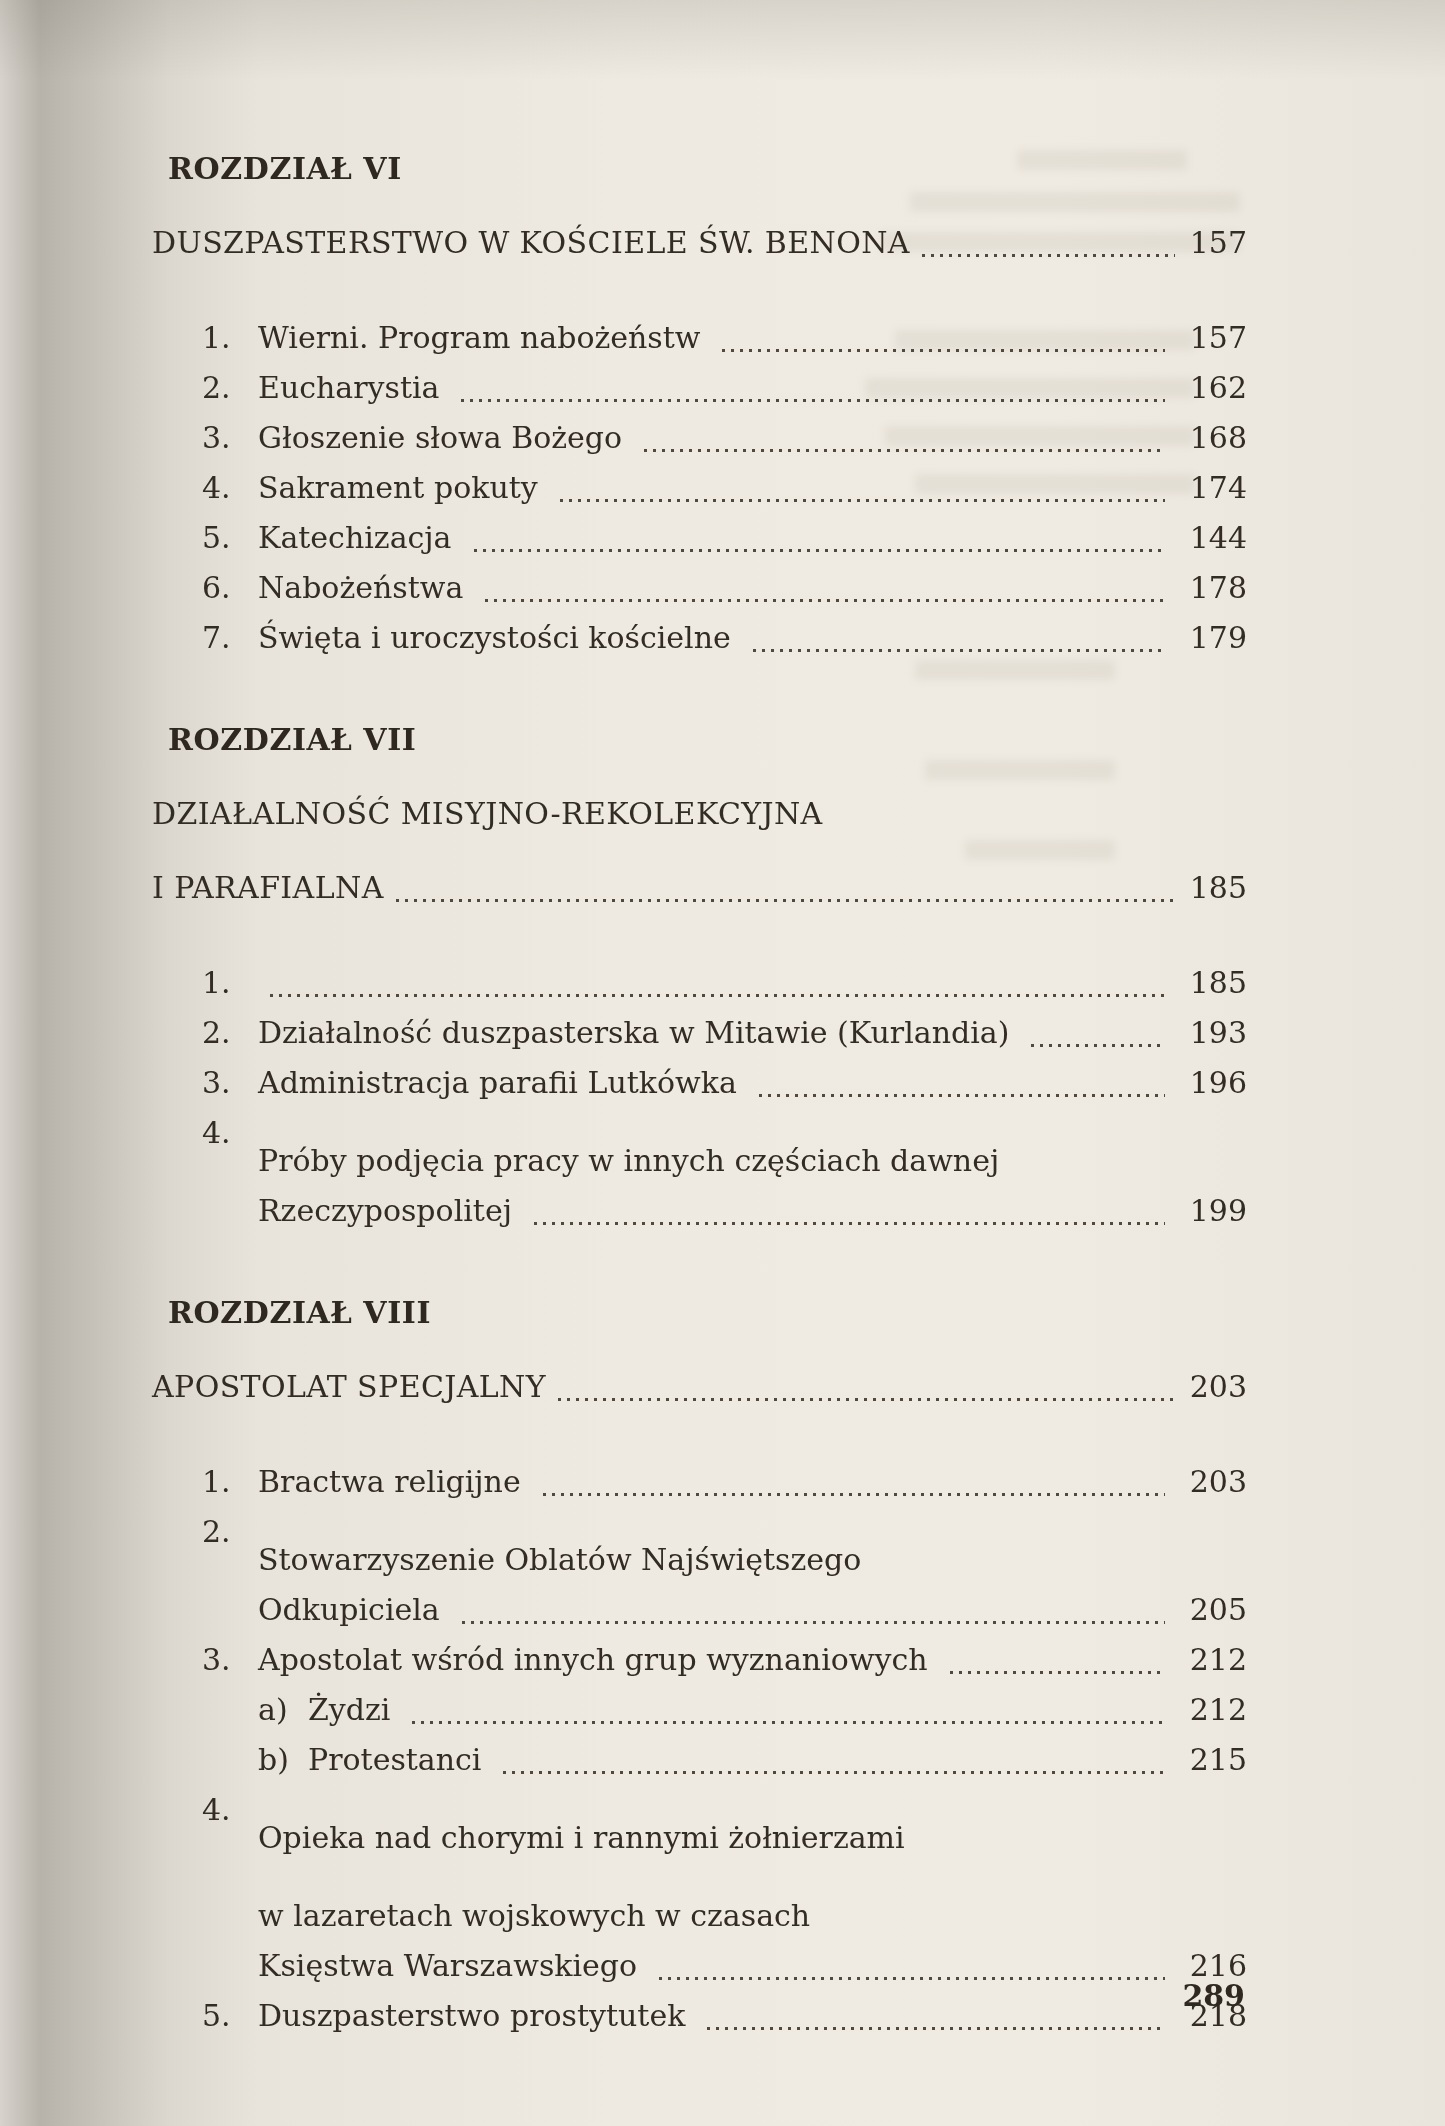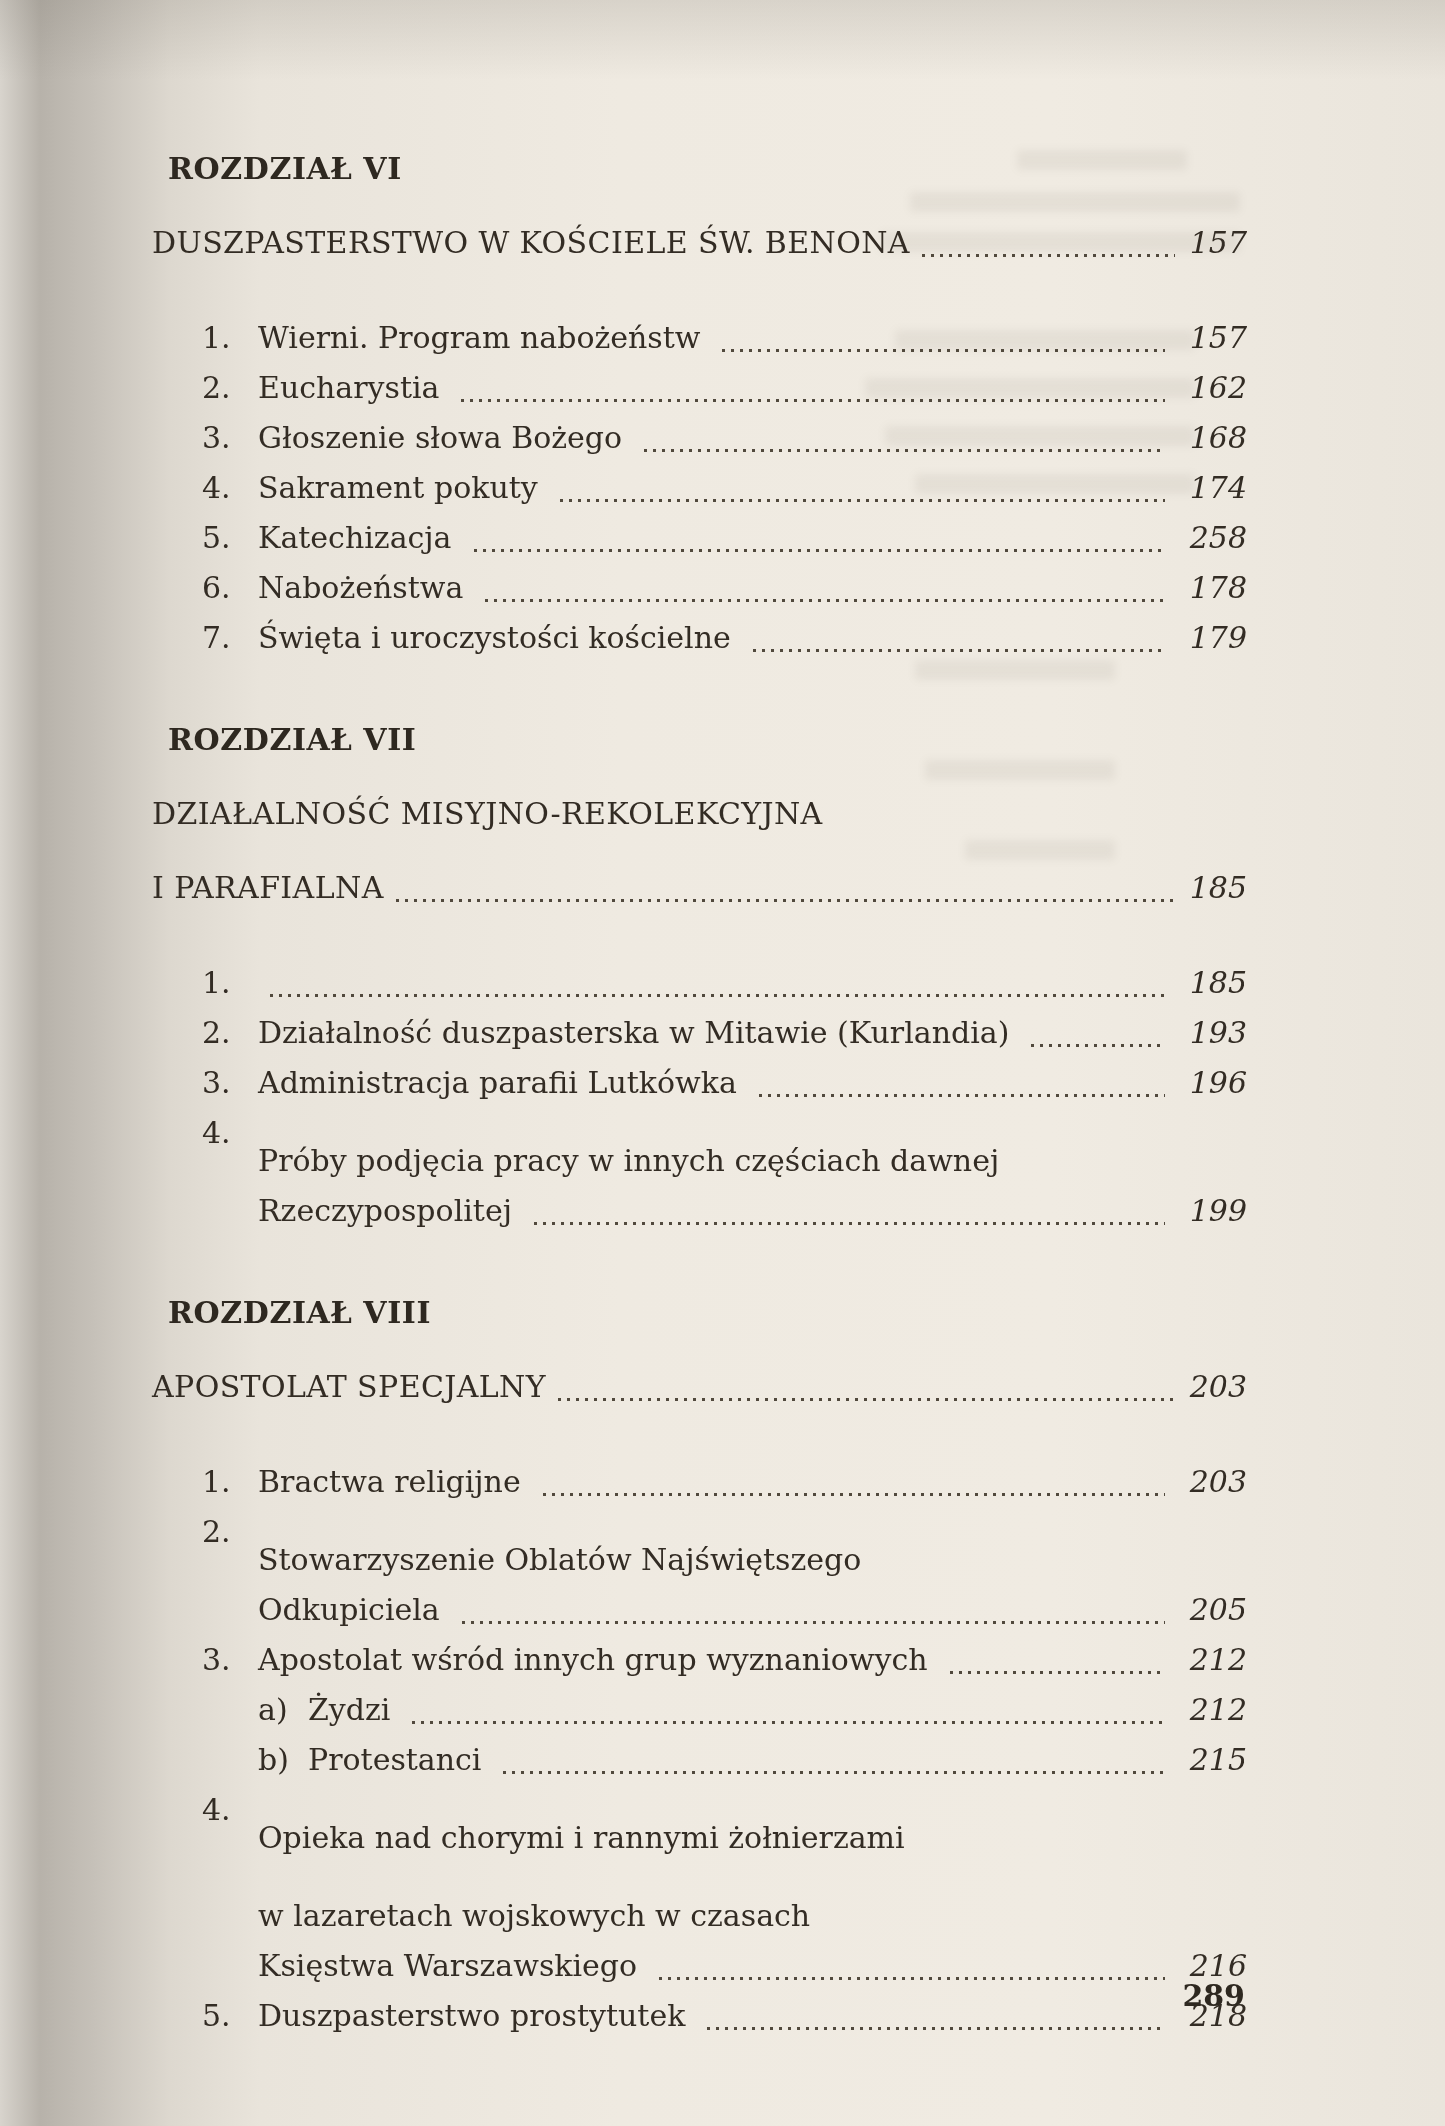--- a/index.html
+++ b/index.html
@@ -57,21 +57,21 @@
   .leader {
     flex: 1 1 auto;
     align-self: flex-end;
     height: 5px;
     margin: 0 10px 10px 9px;
     background-image: radial-gradient(circle at 4.5px 2.5px, #51493d 1.5px, rgba(0,0,0,0) 2px);
     background-size: 9px 5px;
     background-repeat: repeat-x;
     background-position: left bottom;
   }
-  .pg { flex: 0 0 auto; min-width: 62px; text-align: right; font-style: italic; }
+  .pg { flex: 0 0 auto; min-width: 62px; text-align: right; }
 
   .footer-pg {
     position: absolute;
     top: 1978px; right: 200px;
     font-size: 30px; font-weight: bold; color: #2e2820; margin-left: 41px;
   }
 </style>
 </head>
 <body>
 
@@ -140,21 +140,21 @@
                 <span class="pg">174</span>
               </div>
             </div>
           </div>
           <div class="entry">
             <span class="num">5.</span>
             <div class="entry-body">
               <div class="toc-line">
                 <span class="line-text">Katechizacja</span>
                 <span class="leader"></span>
-                <span class="pg">258</span>
+                <span class="pg">144</span>
               </div>
             </div>
           </div>
           <div class="entry">
             <span class="num">6.</span>
             <div class="entry-body">
               <div class="toc-line">
                 <span class="line-text">Nabożeństwa</span>
                 <span class="leader"></span>
                 <span class="pg">178</span>

